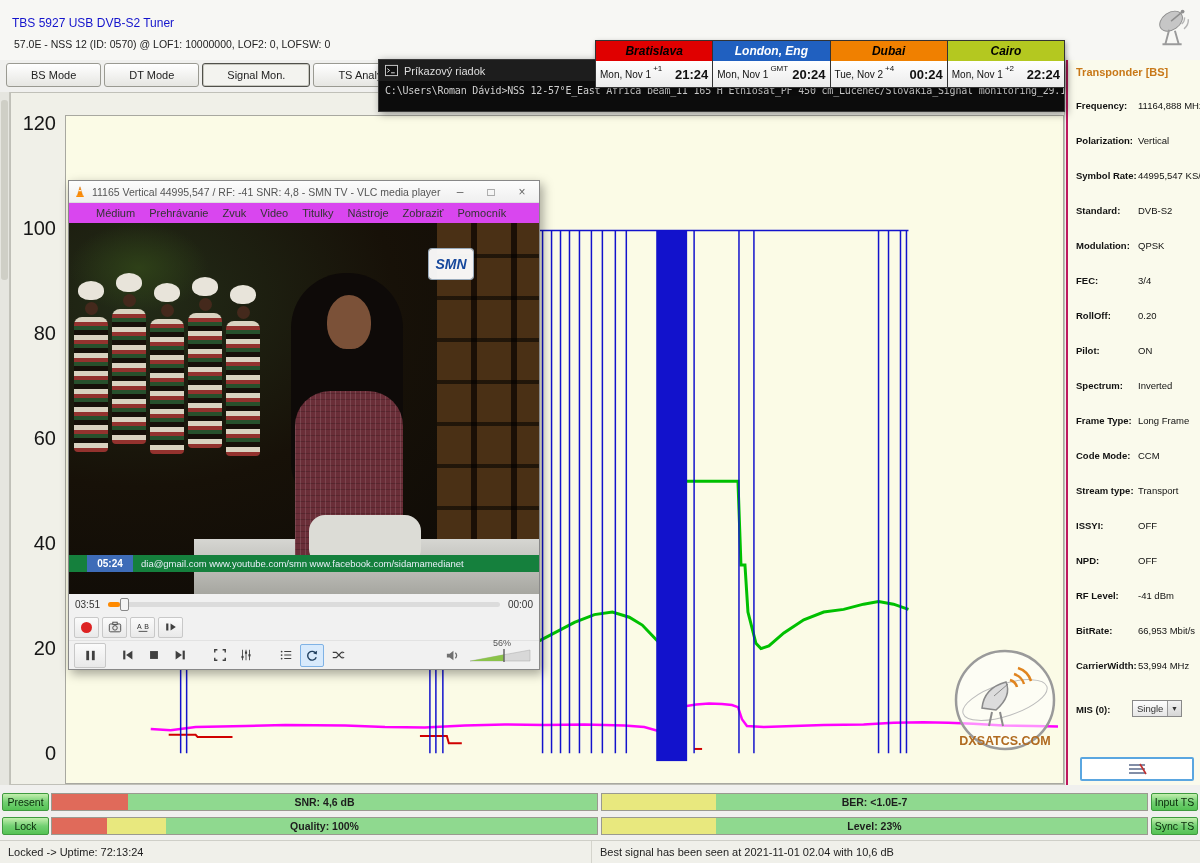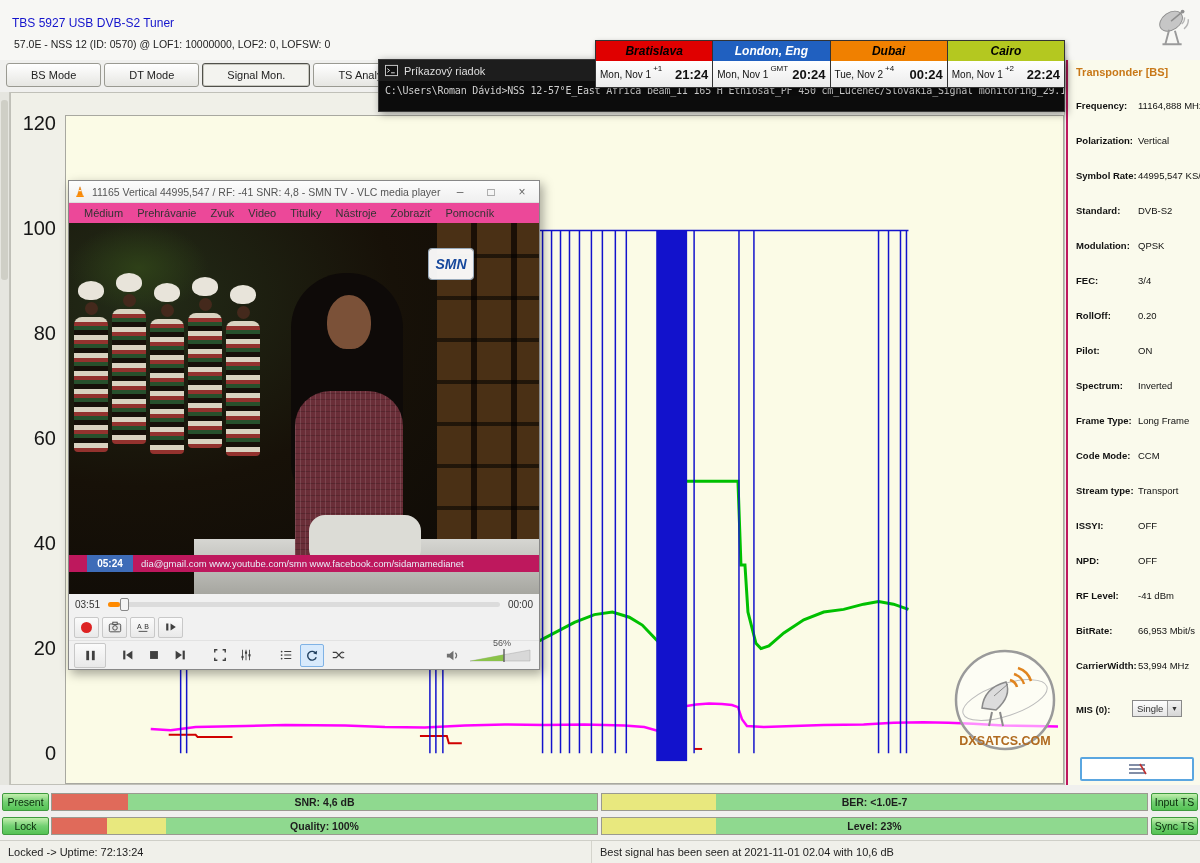--- a/index.html
+++ b/index.html
@@ -51,21 +51,21 @@
   .clock-body{height:26px;display:flex;align-items:center;padding:0 4px;background:linear-gradient(#ffffff,#ebebeb);font-size:10px;color:#111}
   .clock-offset{font-size:8px;margin:3px 0 0 2px;align-self:flex-start}
   .clock-time{margin-left:auto;font-weight:bold;font-size:13px}
 
   
   #vlc{position:absolute;left:68px;top:180px;width:472px;height:490px;background:#f1f1f1;border:1px solid #888;
        box-shadow:3px 4px 10px rgba(0,0,0,.35);z-index:5}
   .vlc-title{height:22px;display:flex;align-items:center;gap:5px;padding:0 4px;background:linear-gradient(#fdfdfd,#efefef);border-bottom:1px solid #ddd}
   .vlc-title-text{flex:1;font-size:10.5px;color:#555;white-space:nowrap;overflow:hidden;text-overflow:ellipsis}
   .winbtn{width:26px;text-align:center;font-size:12px;color:#666;line-height:20px}
-  .vlc-menu{height:20px;display:flex;padding-left:8px;background:#ec4899}
+  .vlc-menu{height:20px;display:flex;padding-left:20px;background:#d946ef}
   .menu-item{font-size:11px;color:#333;padding:0 7px;line-height:20px}
 
   .video{position:relative;width:470px;height:371px;background:#0d0a08;overflow:hidden}
   .vid-bg{position:absolute;inset:0;background:radial-gradient(ellipse at 15% 20%,#232c18 0%,#171108 45%,#0c0906 100%)}
   .vid-foliage{position:absolute;left:0;top:0;width:140px;height:90px;background:radial-gradient(#2e4018,transparent 70%)}
   .vid-door{position:absolute;left:368px;top:0;width:102px;height:100%;
      background:repeating-linear-gradient(0deg,rgba(0,0,0,.55) 0 4px,transparent 4px 42px),
                 repeating-linear-gradient(90deg,#4a3015 0 34px,#1a0f06 34px 40px),#3a2410}
   .vid-group{position:absolute;left:4px;top:50px;width:215px;height:260px}
   .fig{position:absolute;width:36px}
@@ -78,21 +78,21 @@
   .p-face{position:absolute;left:258px;top:72px;width:44px;height:54px;background:#7b5138;border-radius:50% 50% 45% 45%}
   .p-body{position:absolute;left:226px;top:168px;width:108px;height:165px;border-radius:35px 35px 0 0;background:#6a2e38;
      background-image:repeating-linear-gradient(90deg,rgba(255,255,255,.12) 0 1px,transparent 1px 5px),
                       repeating-linear-gradient(0deg,rgba(0,0,0,.18) 0 1px,transparent 1px 6px)}
   .vid-desk{position:absolute;left:125px;top:316px;width:345px;height:55px;background:linear-gradient(#d6d6d2,#a6a6a0)}
   .towel{position:absolute;left:235px;top:303px;width:100px;height:30px;background:#e9e9e4;border-radius:13px}
   .p-cloth{position:absolute;left:240px;top:292px;width:112px;height:50px;background:#dcdcd6;border-radius:16px}
   .smn-logo{position:absolute;left:360px;top:26px;width:44px;height:30px;background:rgba(255,255,255,.95);border-radius:3px;
      display:flex;align-items:center;justify-content:center;font-weight:bold;font-style:italic;font-size:14px;color:#17489c;
      box-shadow:0 0 0 1px #9ab}
-  .ticker{position:absolute;left:0;top:332px;width:100%;height:17px;background:#be185d;display:flex;align-items:center;z-index:3}
+  .ticker{position:absolute;left:0;top:332px;width:100%;height:17px;background:#15803d;display:flex;align-items:center;z-index:3}
   .ticker-time{display:inline-block;width:46px;height:17px;margin-left:18px;background:#3e6cb8;color:#fff;
      font-size:10px;font-weight:bold;text-align:center;line-height:17px}
   .ticker-text{color:#e8eef8;font-size:9.5px;margin-left:8px;white-space:nowrap;overflow:hidden}
 
   .vlc-seek{height:20px;display:flex;align-items:center;padding:0 6px;font-size:10px;color:#333;background:#f1f1f1}
   .seek-track{flex:1;position:relative;height:5px;margin:0 8px;background:#dcdcdc;border-radius:3px}
   .seek-fill{position:absolute;left:0;top:0;height:100%;width:3%;background:#ff8a00;border-radius:3px}
   .seek-handle{position:absolute;left:3%;top:-4px;width:9px;height:13px;background:#f4f4f4;border:1px solid #888;border-radius:2px}
 
   .vlc-tb1{height:26px;display:flex;align-items:center;gap:3px;padding-left:5px;background:#f1f1f1}

